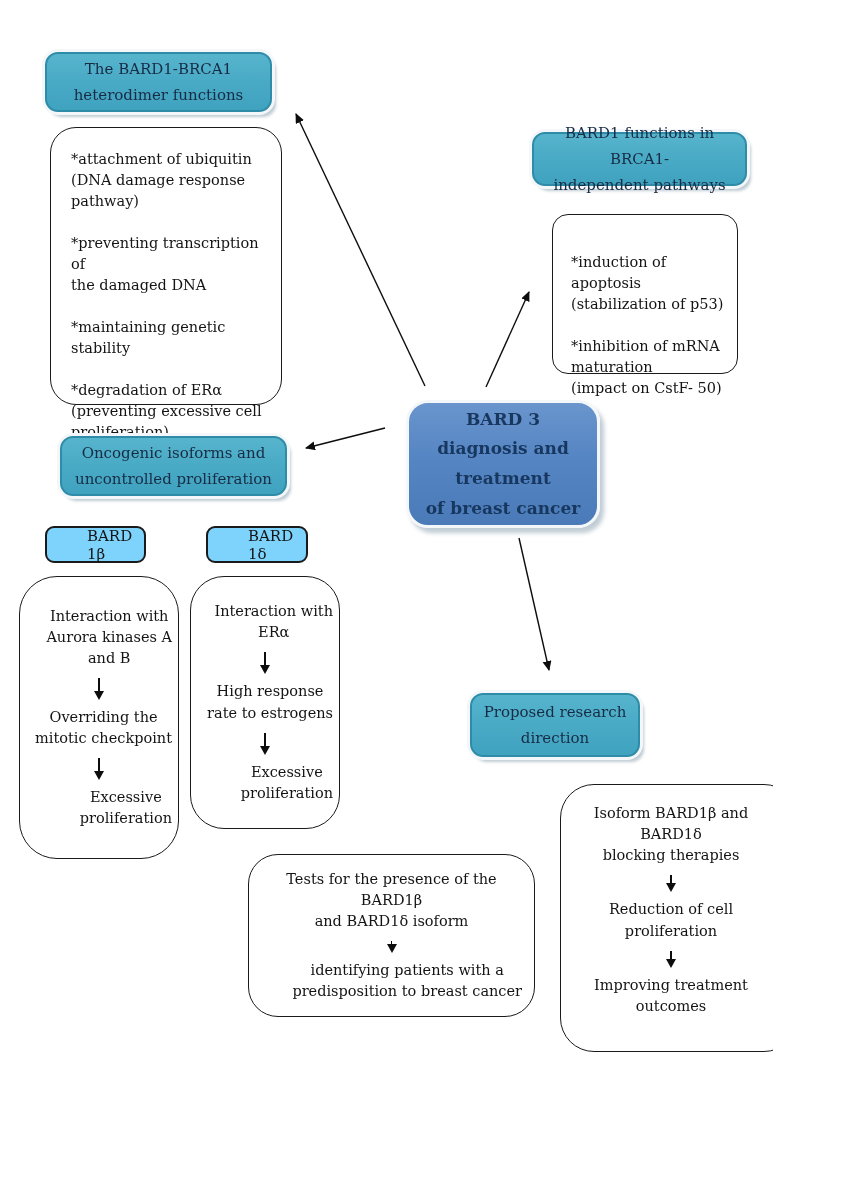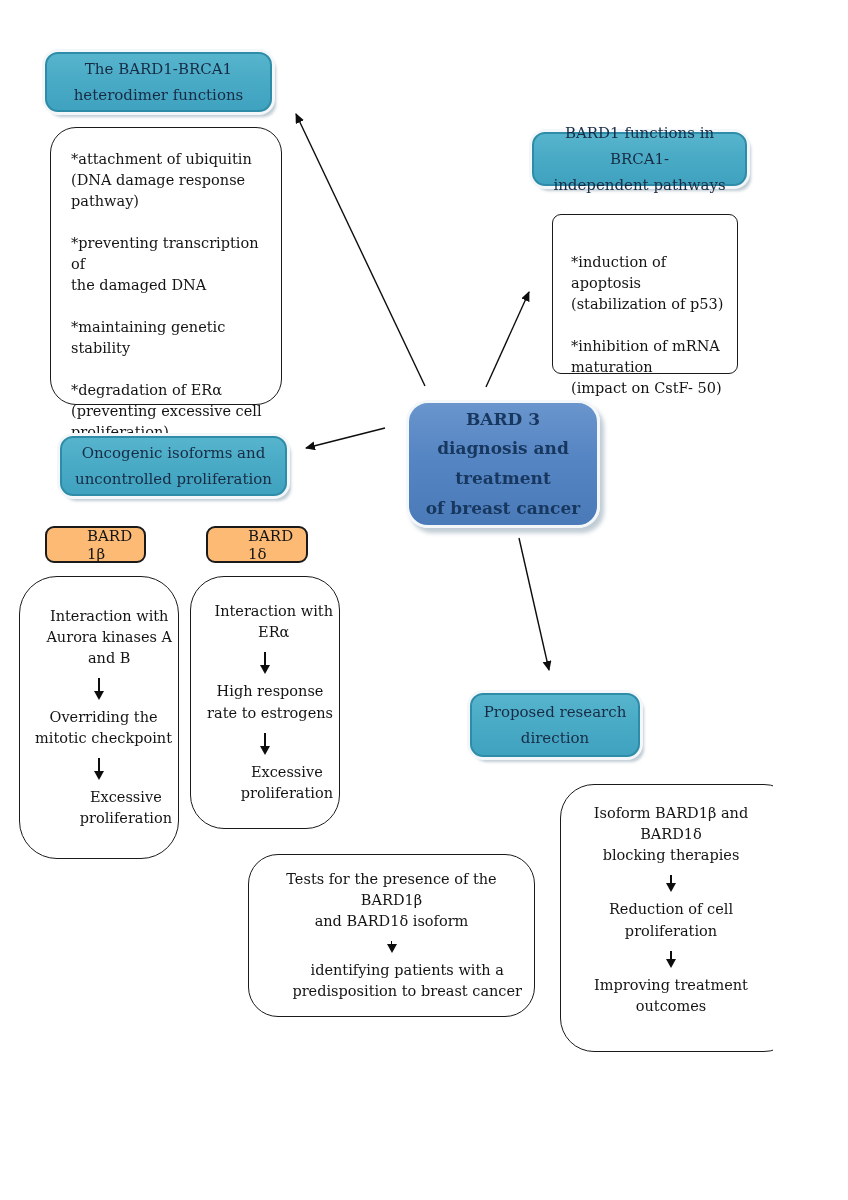--- a/index.html
+++ b/index.html
@@ -28,21 +28,21 @@
     box-shadow:4px 5px 4px var(--shadow);
     color:var(--navy);font-weight:bold;font-size:17px;line-height:1.75;
     text-align:center;white-space:pre-line;
   }
   .body-box{
     position:absolute;background:#fff;border:1.5px solid #1a1a1a;
     font-size:14.5px;line-height:1.45;white-space:pre-line;
   }
   .label-box{
     position:absolute;display:flex;align-items:center;justify-content:center;
-    background:#fdba74;border:2px solid #1a1a1a;border-radius:9px;font-size:15px;padding-left:40px;
+    background:#7dd3fc;border:2px solid #1a1a1a;border-radius:9px;font-size:15px;padding-left:40px;
   }
   .flow{display:flex;flex-direction:column;align-items:flex-end;justify-content:center;text-align:center}
   .step{white-space:pre-line}
   .varrow{width:1.8px;background:#0d0d0d;position:relative;margin:9px auto 15px auto}
   .varrow::after{
     content:"";position:absolute;bottom:-8px;left:-4.1px;width:0;height:0;
     border-left:5px solid transparent;border-right:5px solid transparent;border-top:9px solid #0d0d0d;
   }
   .varrow.s{height:14px}
   .varrow.m{height:26px}
@@ -81,21 +81,21 @@
 
 *degradation of ERα
 (preventing excessive cell
 proliferation)</span>
   </div>
 
   <div class="teal-box" style="left:532px;top:132px;width:215px;height:54px">
     <span>BARD1 functions in BRCA1-
 independent pathways</span>
   </div>
-  <div class="body-box" style="left:552px;top:214px;width:186px;height:160px;border-radius:9px;padding:16px 8px 8px 18px">
+  <div class="body-box" style="left:552px;top:214px;width:186px;height:160px;border-radius:16px;padding:16px 8px 8px 18px">
     <span>*induction of apoptosis
 (stabilization of p53)
 
 *inhibition of mRNA
 maturation
  (impact on CstF- 50)</span>
   </div>
 
   <div class="blue-box" style="left:406px;top:400px;width:194px;height:128px">
     <span>BARD 3

